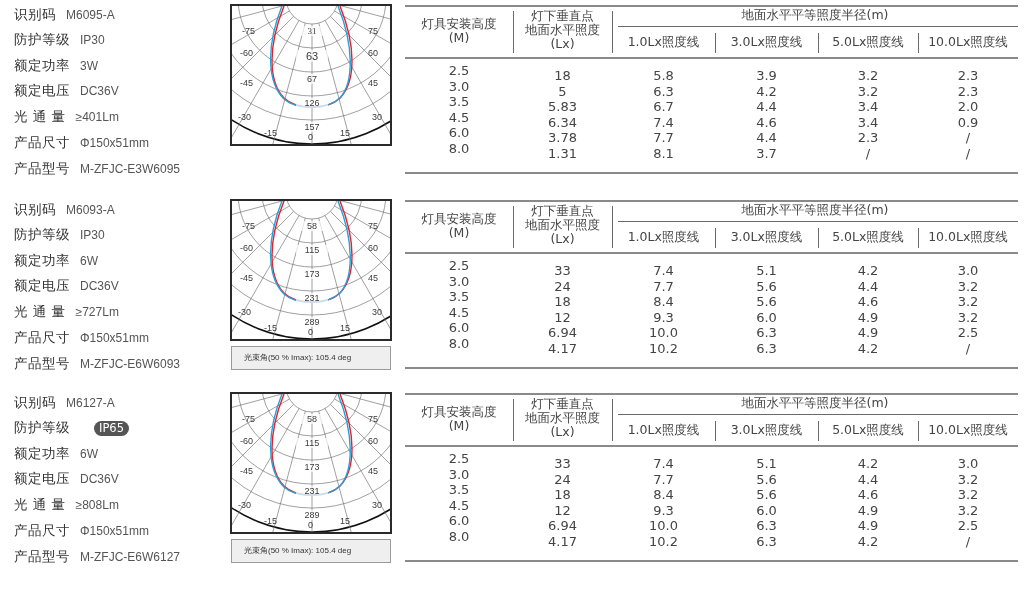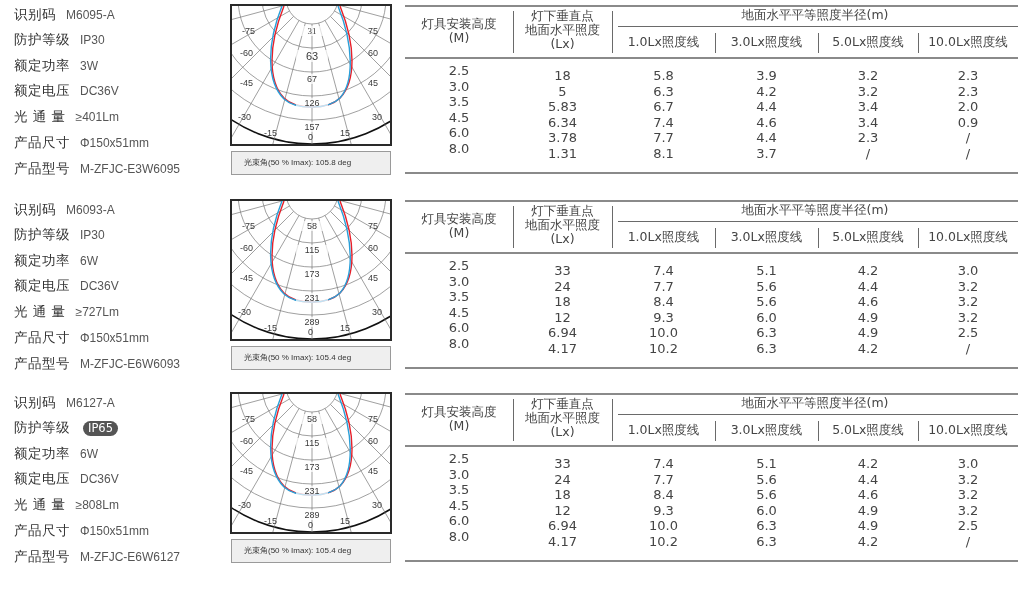--- a/index.html
+++ b/index.html
@@ -3,21 +3,21 @@
 <meta charset="utf-8">
 <style>
   html, body { margin:0; padding:0; background:#ffffff; }
   body { width:1024px; height:600px; position:relative; overflow:hidden;
          font-family:"DejaVu Sans", "Liberation Sans", sans-serif; color:#3a3a3a; }
   .block { position:absolute; left:0; width:1024px; height:190px; }
   .specs { position:absolute; left:14px; top:0; width:210px; }
   .spec-row { position:absolute; left:0; height:20px; white-space:nowrap; font-size:13px; line-height:20px; }
   .spec-label { color:#333; letter-spacing:0.5px; display:inline-block; font-size:13.5px; }
   .spec-value { color:#555; display:inline-block; margin-left:10px; font-family:"Liberation Sans", sans-serif; font-size:12px; }
-  .badge { background:#555; color:#fff; border-radius:9px; padding:0 5px; font-size:11.5px; line-height:15px; display:inline-block; margin-left:13px; }
+  .badge { background:#555; color:#fff; border-radius:9px; padding:0 5px; font-size:11.5px; line-height:15px; display:inline-block; margin-left:24px; }
   .polar { position:absolute; left:230px; top:4px; width:162px; height:142px; border:2px solid #2a2a2a; box-sizing:border-box; overflow:hidden; background:#fff; }
   .polar svg { position:absolute; left:0; top:0; }
   .caption { position:absolute; left:231px; top:151px; width:160px; height:24px; border:1px solid #9a9a9a; background:#efefef; box-sizing:border-box;
              font-size:8px; line-height:22px; padding-left:12px; color:#333; font-family:"Liberation Sans", sans-serif; white-space:nowrap; }
   .table { position:absolute; left:405px; top:5px; width:613px; height:168px; font-family:"DejaVu Sans", sans-serif; }
   .hline { position:absolute; left:0; width:613px; height:2px; background:#8a8a8a; }
   .vline { position:absolute; width:1px; background:#6a6a6a; }
   .sub-hline { position:absolute; height:1px; background:#6a6a6a; }
   .hcell { position:absolute; text-align:center; font-size:12.5px; line-height:14px; color:#444; }
   .col { position:absolute; top:58px; text-align:center; font-size:13px; line-height:15.5px; color:#444; }
@@ -83,21 +83,20 @@
         <span style="position:absolute;left:8px;top:72px;font-size:9px;font-family:'Liberation Sans',sans-serif">-45</span>
         <span style="position:absolute;left:6px;top:106px;font-size:9px;font-family:'Liberation Sans',sans-serif">-30</span>
         <span style="position:absolute;left:32px;top:122px;font-size:9px;font-family:'Liberation Sans',sans-serif">-15</span>
         <span style="position:absolute;left:136px;top:20px;font-size:9px;font-family:'Liberation Sans',sans-serif">75</span>
         <span style="position:absolute;left:136px;top:42px;font-size:9px;font-family:'Liberation Sans',sans-serif">60</span>
         <span style="position:absolute;left:136px;top:72px;font-size:9px;font-family:'Liberation Sans',sans-serif">45</span>
         <span style="position:absolute;left:140px;top:106px;font-size:9px;font-family:'Liberation Sans',sans-serif">30</span>
         <span style="position:absolute;left:108px;top:122px;font-size:9px;font-family:'Liberation Sans',sans-serif">15</span>
         <span style="position:absolute;left:76px;top:126px;font-size:9px;font-family:'Liberation Sans',sans-serif">0</span>
       </div>
-      <div class="caption">光束角(50 % Imax):  105.8 deg</div>
       <div class="table">
       <div class="hline" style="top:0"></div>
       <div class="hline" style="top:52px"></div>
       <div class="hline" style="top:167px"></div>
       <div class="vline" style="left:108px;top:6px;height:42px"></div>
       <div class="vline" style="left:207px;top:6px;height:42px"></div>
       <div class="sub-hline" style="left:213px;top:21px;width:400px"></div>
       <div class="vline" style="left:310px;top:28px;height:20px"></div>
       <div class="vline" style="left:413px;top:28px;height:20px"></div>
       <div class="vline" style="left:513px;top:28px;height:20px"></div>

